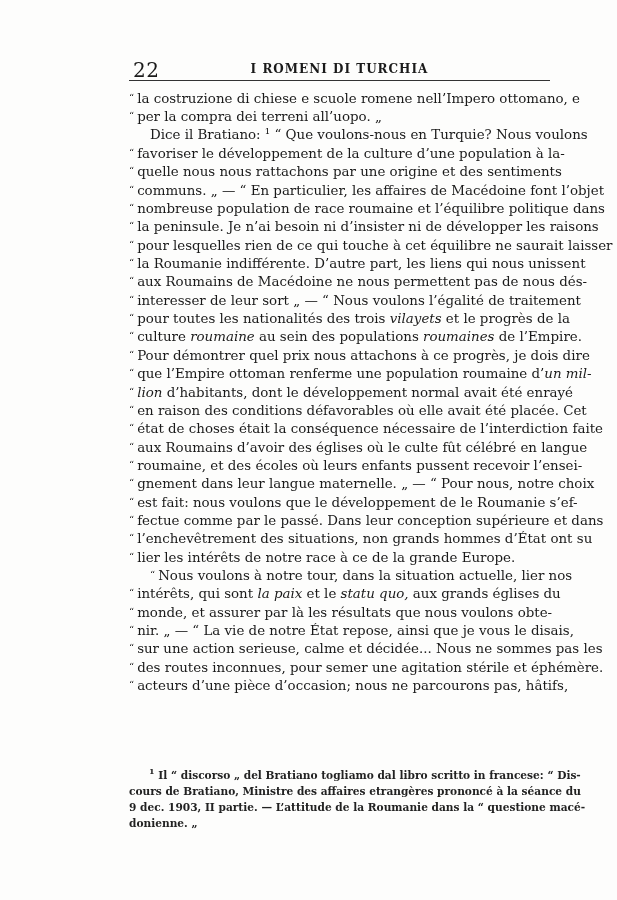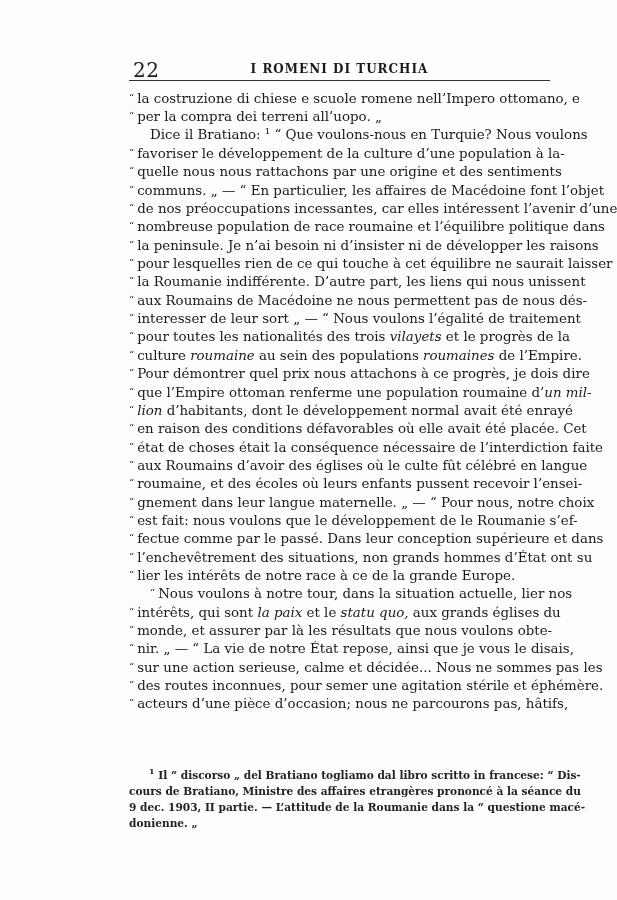--- a/index.html
+++ b/index.html
@@ -55,21 +55,20 @@
   </div>
   <div class="header-rule"></div>
 
   <div class="body-text" id="body-text">
       <span class="line"><span class="q">“</span><span>la costruzione di chiese e scuole romene nell’Impero ottomano, e</span></span>
       <span class="line last"><span class="q">“</span><span>per la compra dei terreni all’uopo. „</span></span>
       <span class="line indent"><span>Dice il Bratiano: ¹ “ Que voulons-nous en Turquie? Nous voulons</span></span>
       <span class="line"><span class="q">“</span><span>favoriser le développement de la culture d’une population à la-</span></span>
       <span class="line"><span class="q">“</span><span>quelle nous nous rattachons par une origine et des sentiments</span></span>
       <span class="line"><span class="q">“</span><span>communs. „ — “ En particulier, les affaires de Macédoine font l’objet</span></span>
-      <span class="line"><span class="q">“</span><span>de nos préoccupations incessantes, car elles intéressent l’avenir d’une</span></span>
       <span class="line"><span class="q">“</span><span>nombreuse population de race roumaine et l’équilibre politique dans</span></span>
       <span class="line"><span class="q">“</span><span>la peninsule. Je n’ai besoin ni d’insister ni de développer les raisons</span></span>
       <span class="line"><span class="q">“</span><span>pour lesquelles rien de ce qui touche à cet équilibre ne saurait laisser</span></span>
       <span class="line"><span class="q">“</span><span>la Roumanie indifférente. D’autre part, les liens qui nous unissent</span></span>
       <span class="line"><span class="q">“</span><span>aux Roumains de Macédoine ne nous permettent pas de nous dés-</span></span>
       <span class="line"><span class="q">“</span><span>interesser de leur sort „ — “ Nous voulons l’égalité de traitement</span></span>
       <span class="line"><span class="q">“</span><span>pour toutes les nationalités des trois </span><i>vilayets</i><span> et le progrès de la</span></span>
       <span class="line"><span class="q">“</span><span>culture </span><i>roumaine</i><span> au sein des populations </span><i>roumaines</i><span> de l’Empire.</span></span>
       <span class="line"><span class="q">“</span><span>Pour démontrer quel prix nous attachons à ce progrès, je dois dire</span></span>
       <span class="line"><span class="q">“</span><span>que l’Empire ottoman renferme une population roumaine d’</span><i>un mil-</i></span>

